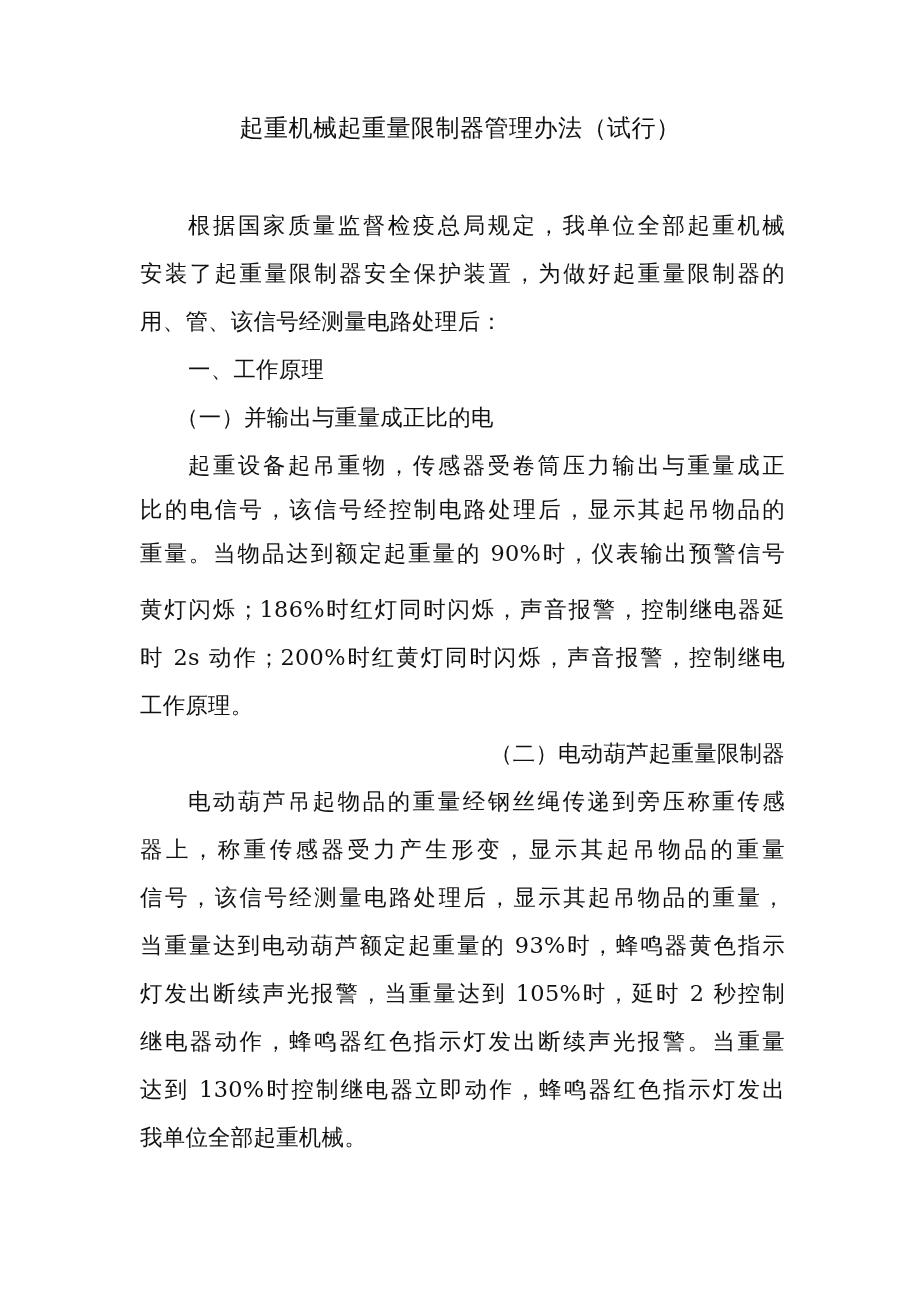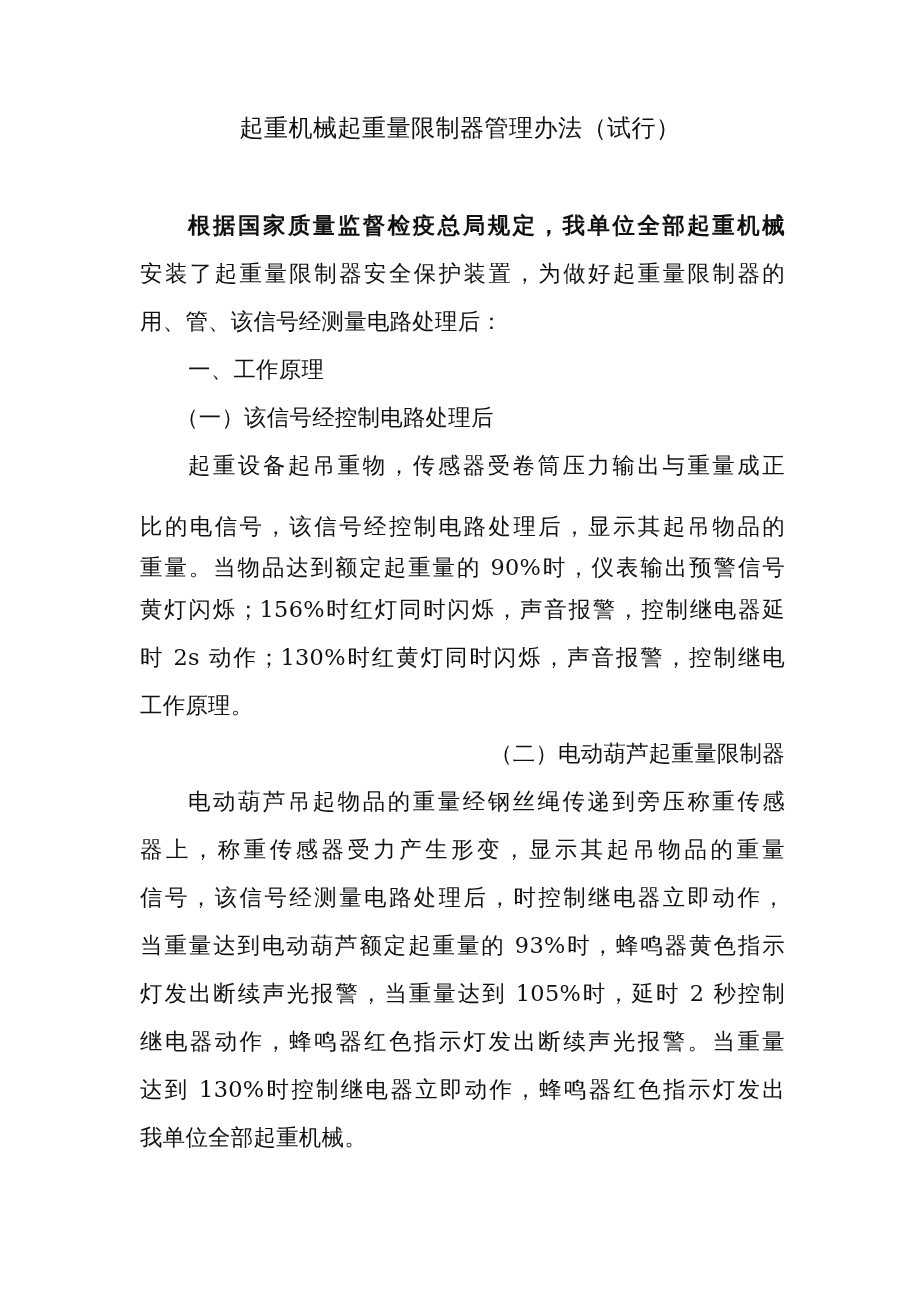--- a/index.html
+++ b/index.html
@@ -11,34 +11,34 @@
   .line { position: absolute; left: 140px; width: 645px; font-size: 22.4px; line-height: 30px;
           white-space: nowrap; letter-spacing: 0.3px; }
   .justify { text-align: justify; text-align-last: justify; }
 </style>
 </head>
 <body>
 
 <div class="page">
   <div class="title">起重机械起重量限制器管理办法（试行）</div>
   <div id="body-lines">
-      <div class="line justify" style="top: 210px; left: 188px; width: 597px; font-weight: bold;">根据国家质量监督检疫总局规定，我单位全部起重机械</div>
+      <div class="line justify" style="top: 210px; left: 188px; width: 597px;">根据国家质量监督检疫总局规定，我单位全部起重机械</div>
       <div class="line justify" style="top: 258px; left: 140px; width: 645px;">安装了起重量限制器安全保护装置，为做好起重量限制器的</div>
       <div class="line" style="top: 306px; left: 140px; width: 645px;">用、管、该信号经测量电路处理后：</div>
       <div class="line" style="top: 354px; left: 188px; width: 597px;">一、工作原理</div>
-      <div class="line" style="top: 402px; left: 176px; width: 609px;">（一）该信号经控制电路处理后</div>
+      <div class="line" style="top: 402px; left: 176px; width: 609px;">（一）并输出与重量成正比的电</div>
       <div class="line justify" style="top: 450px; left: 188px; width: 597px;">起重设备起吊重物，传感器受卷筒压力输出与重量成正</div>
-      <div class="line justify" style="top: 511px; left: 140px; width: 645px;">比的电信号，该信号经控制电路处理后，显示其起吊物品的</div>
-      <div class="line justify" style="top: 552px; left: 140px; width: 645px;">重量。当物品达到额定起重量的 90%时，仪表输出预警信号</div>
-      <div class="line justify" style="top: 594px; left: 140px; width: 645px;">黄灯闪烁；156%时红灯同时闪烁，声音报警，控制继电器延</div>
-      <div class="line justify" style="top: 642px; left: 140px; width: 645px;">时 2s 动作；130%时红黄灯同时闪烁，声音报警，控制继电</div>
+      <div class="line justify" style="top: 494px; left: 140px; width: 645px;">比的电信号，该信号经控制电路处理后，显示其起吊物品的</div>
+      <div class="line justify" style="top: 538px; left: 140px; width: 645px;">重量。当物品达到额定起重量的 90%时，仪表输出预警信号</div>
+      <div class="line justify" style="top: 594px; left: 140px; width: 645px;">黄灯闪烁；186%时红灯同时闪烁，声音报警，控制继电器延</div>
+      <div class="line justify" style="top: 642px; left: 140px; width: 645px;">时 2s 动作；200%时红黄灯同时闪烁，声音报警，控制继电</div>
       <div class="line" style="top: 690px; left: 140px; width: 645px;">工作原理。</div>
       <div class="line" style="top: 738px; left: 188px; width: 597px; text-align: right;">（二）电动葫芦起重量限制器</div>
       <div class="line justify" style="top: 786px; left: 188px; width: 597px;">电动葫芦吊起物品的重量经钢丝绳传递到旁压称重传感</div>
       <div class="line justify" style="top: 834px; left: 140px; width: 645px;">器上，称重传感器受力产生形变，显示其起吊物品的重量</div>
-      <div class="line justify" style="top: 882px; left: 140px; width: 645px;">信号，该信号经测量电路处理后，时控制继电器立即动作，</div>
+      <div class="line justify" style="top: 882px; left: 140px; width: 645px;">信号，该信号经测量电路处理后，显示其起吊物品的重量，</div>
       <div class="line justify" style="top: 930px; left: 140px; width: 645px;">当重量达到电动葫芦额定起重量的 93%时，蜂鸣器黄色指示</div>
       <div class="line justify" style="top: 978px; left: 140px; width: 645px;">灯发出断续声光报警，当重量达到 105%时，延时 2 秒控制</div>
       <div class="line justify" style="top: 1026px; left: 140px; width: 645px;">继电器动作，蜂鸣器红色指示灯发出断续声光报警。当重量</div>
       <div class="line justify" style="top: 1074px; left: 140px; width: 645px;">达到 130%时控制继电器立即动作，蜂鸣器红色指示灯发出</div>
       <div class="line" style="top: 1122px; left: 140px; width: 645px;">我单位全部起重机械。</div>
     </div>
 </div>
 
 </body></html>

